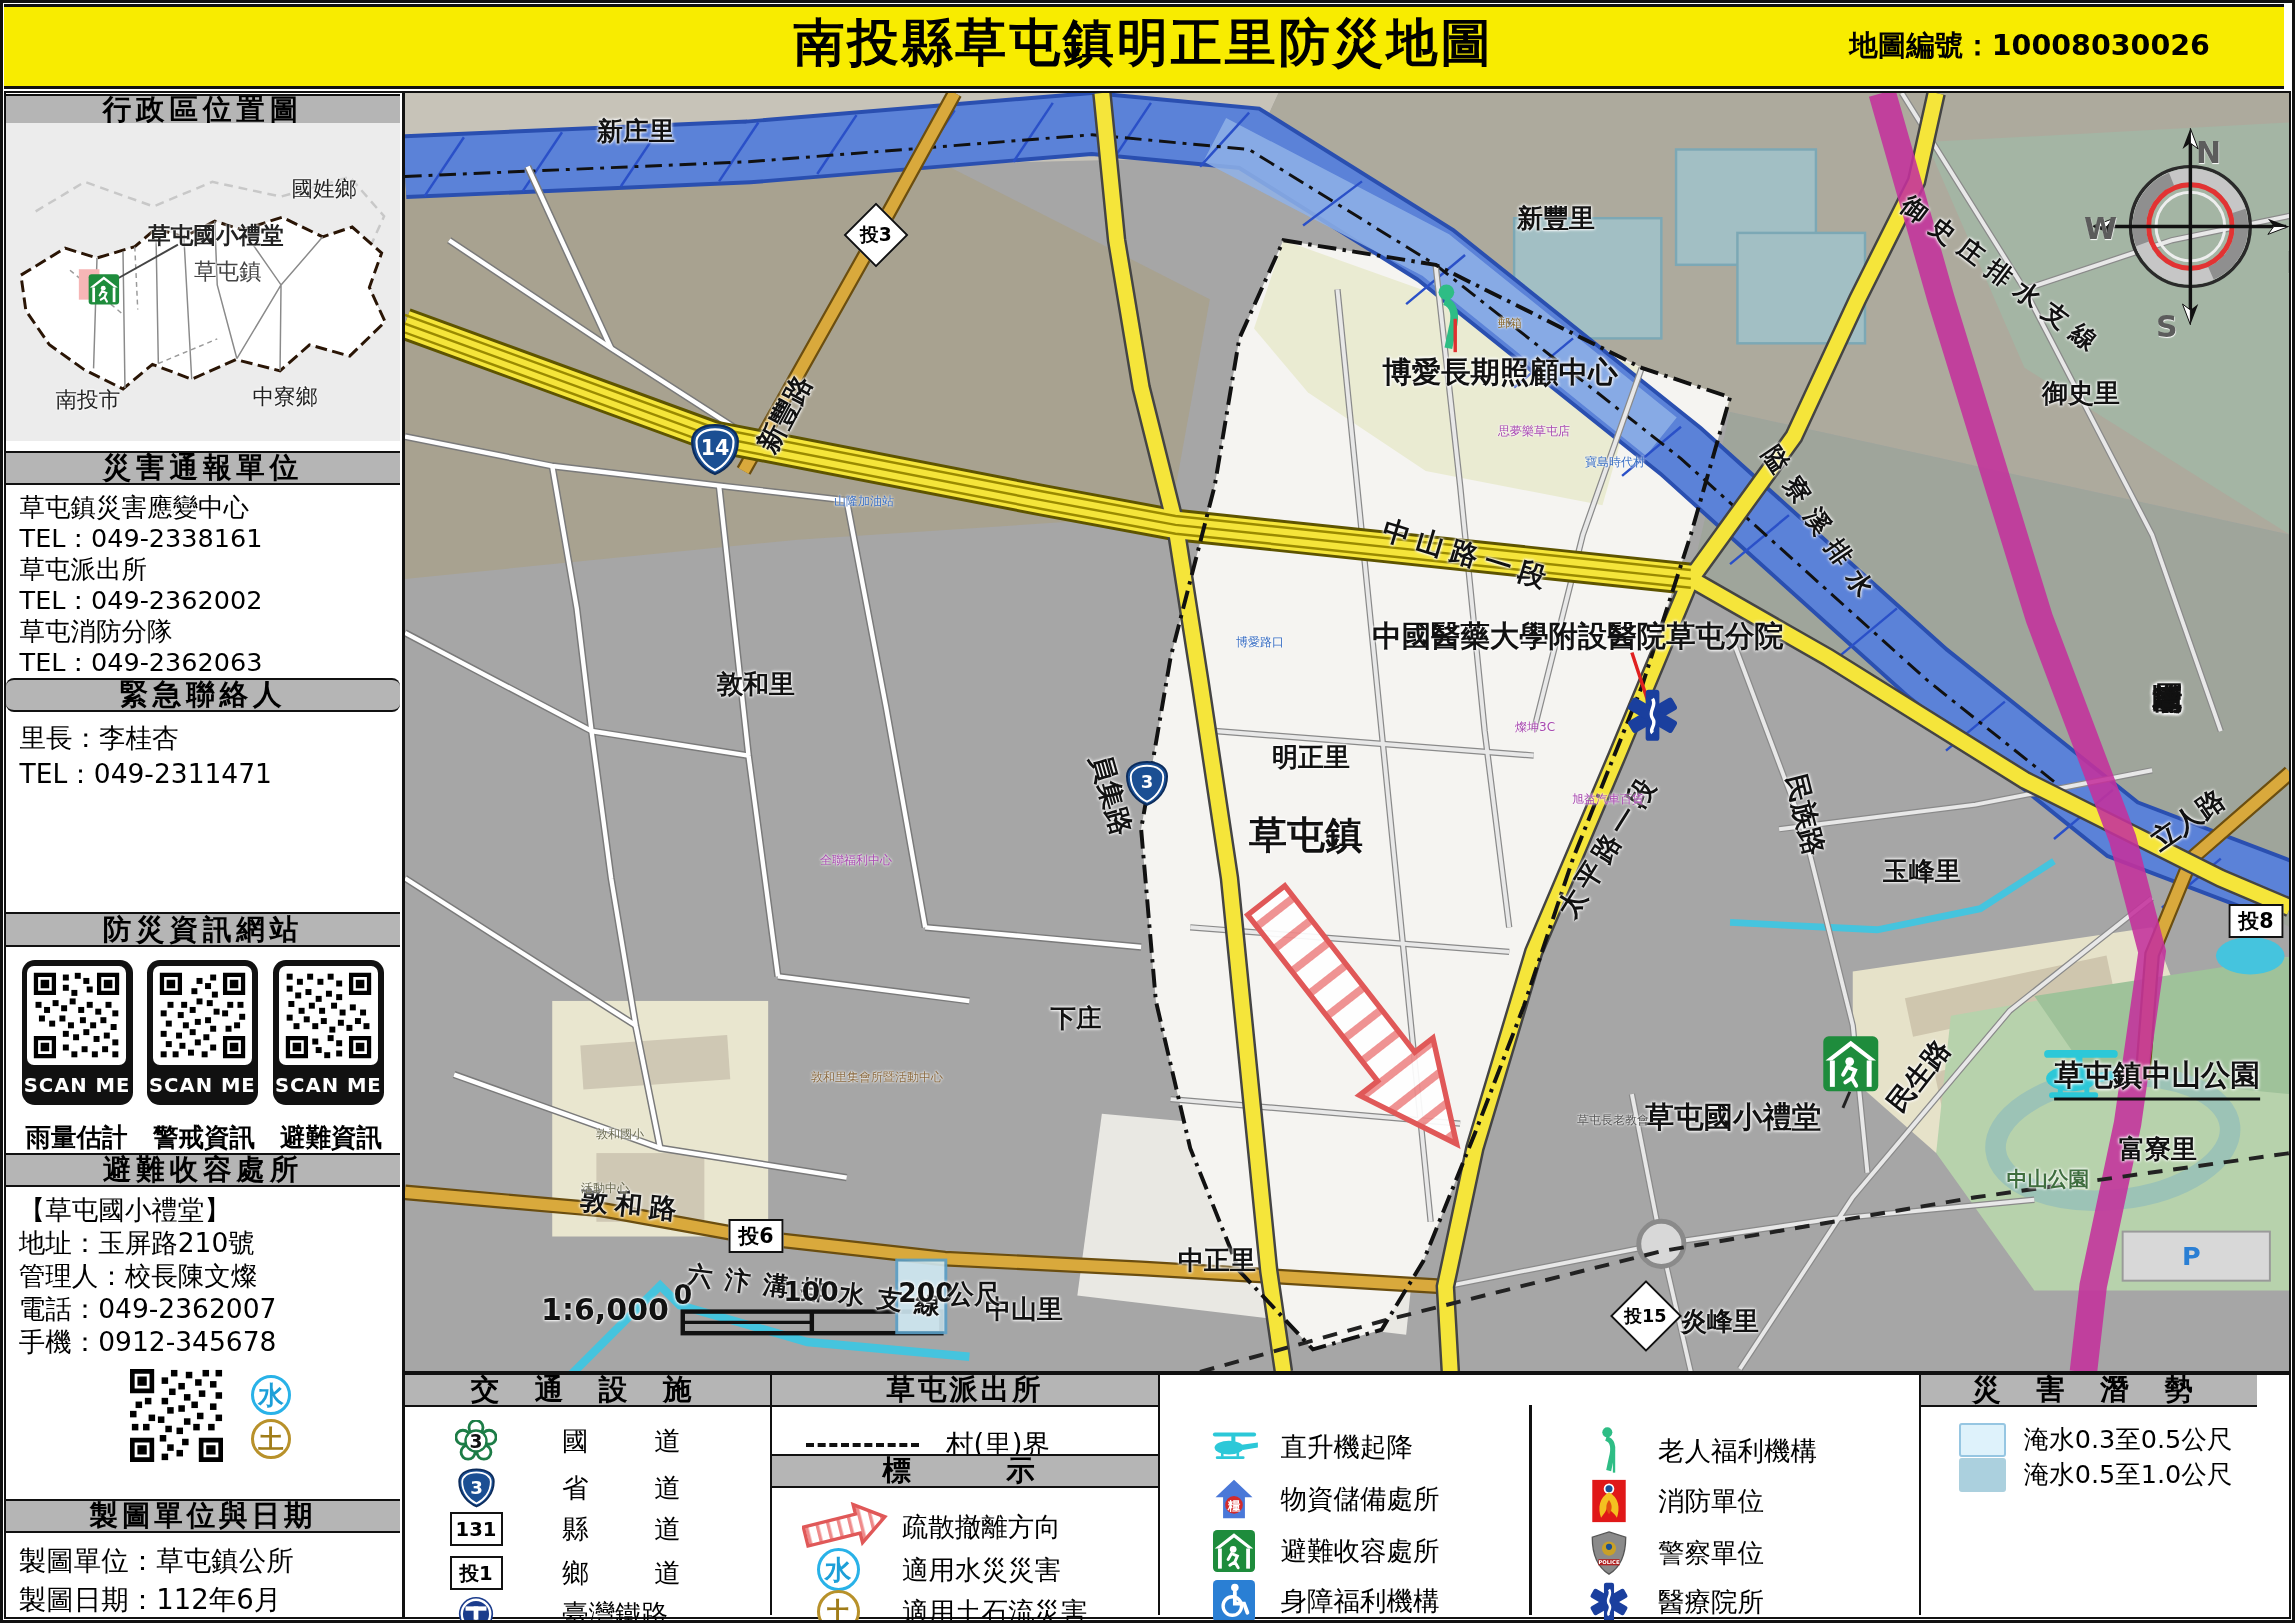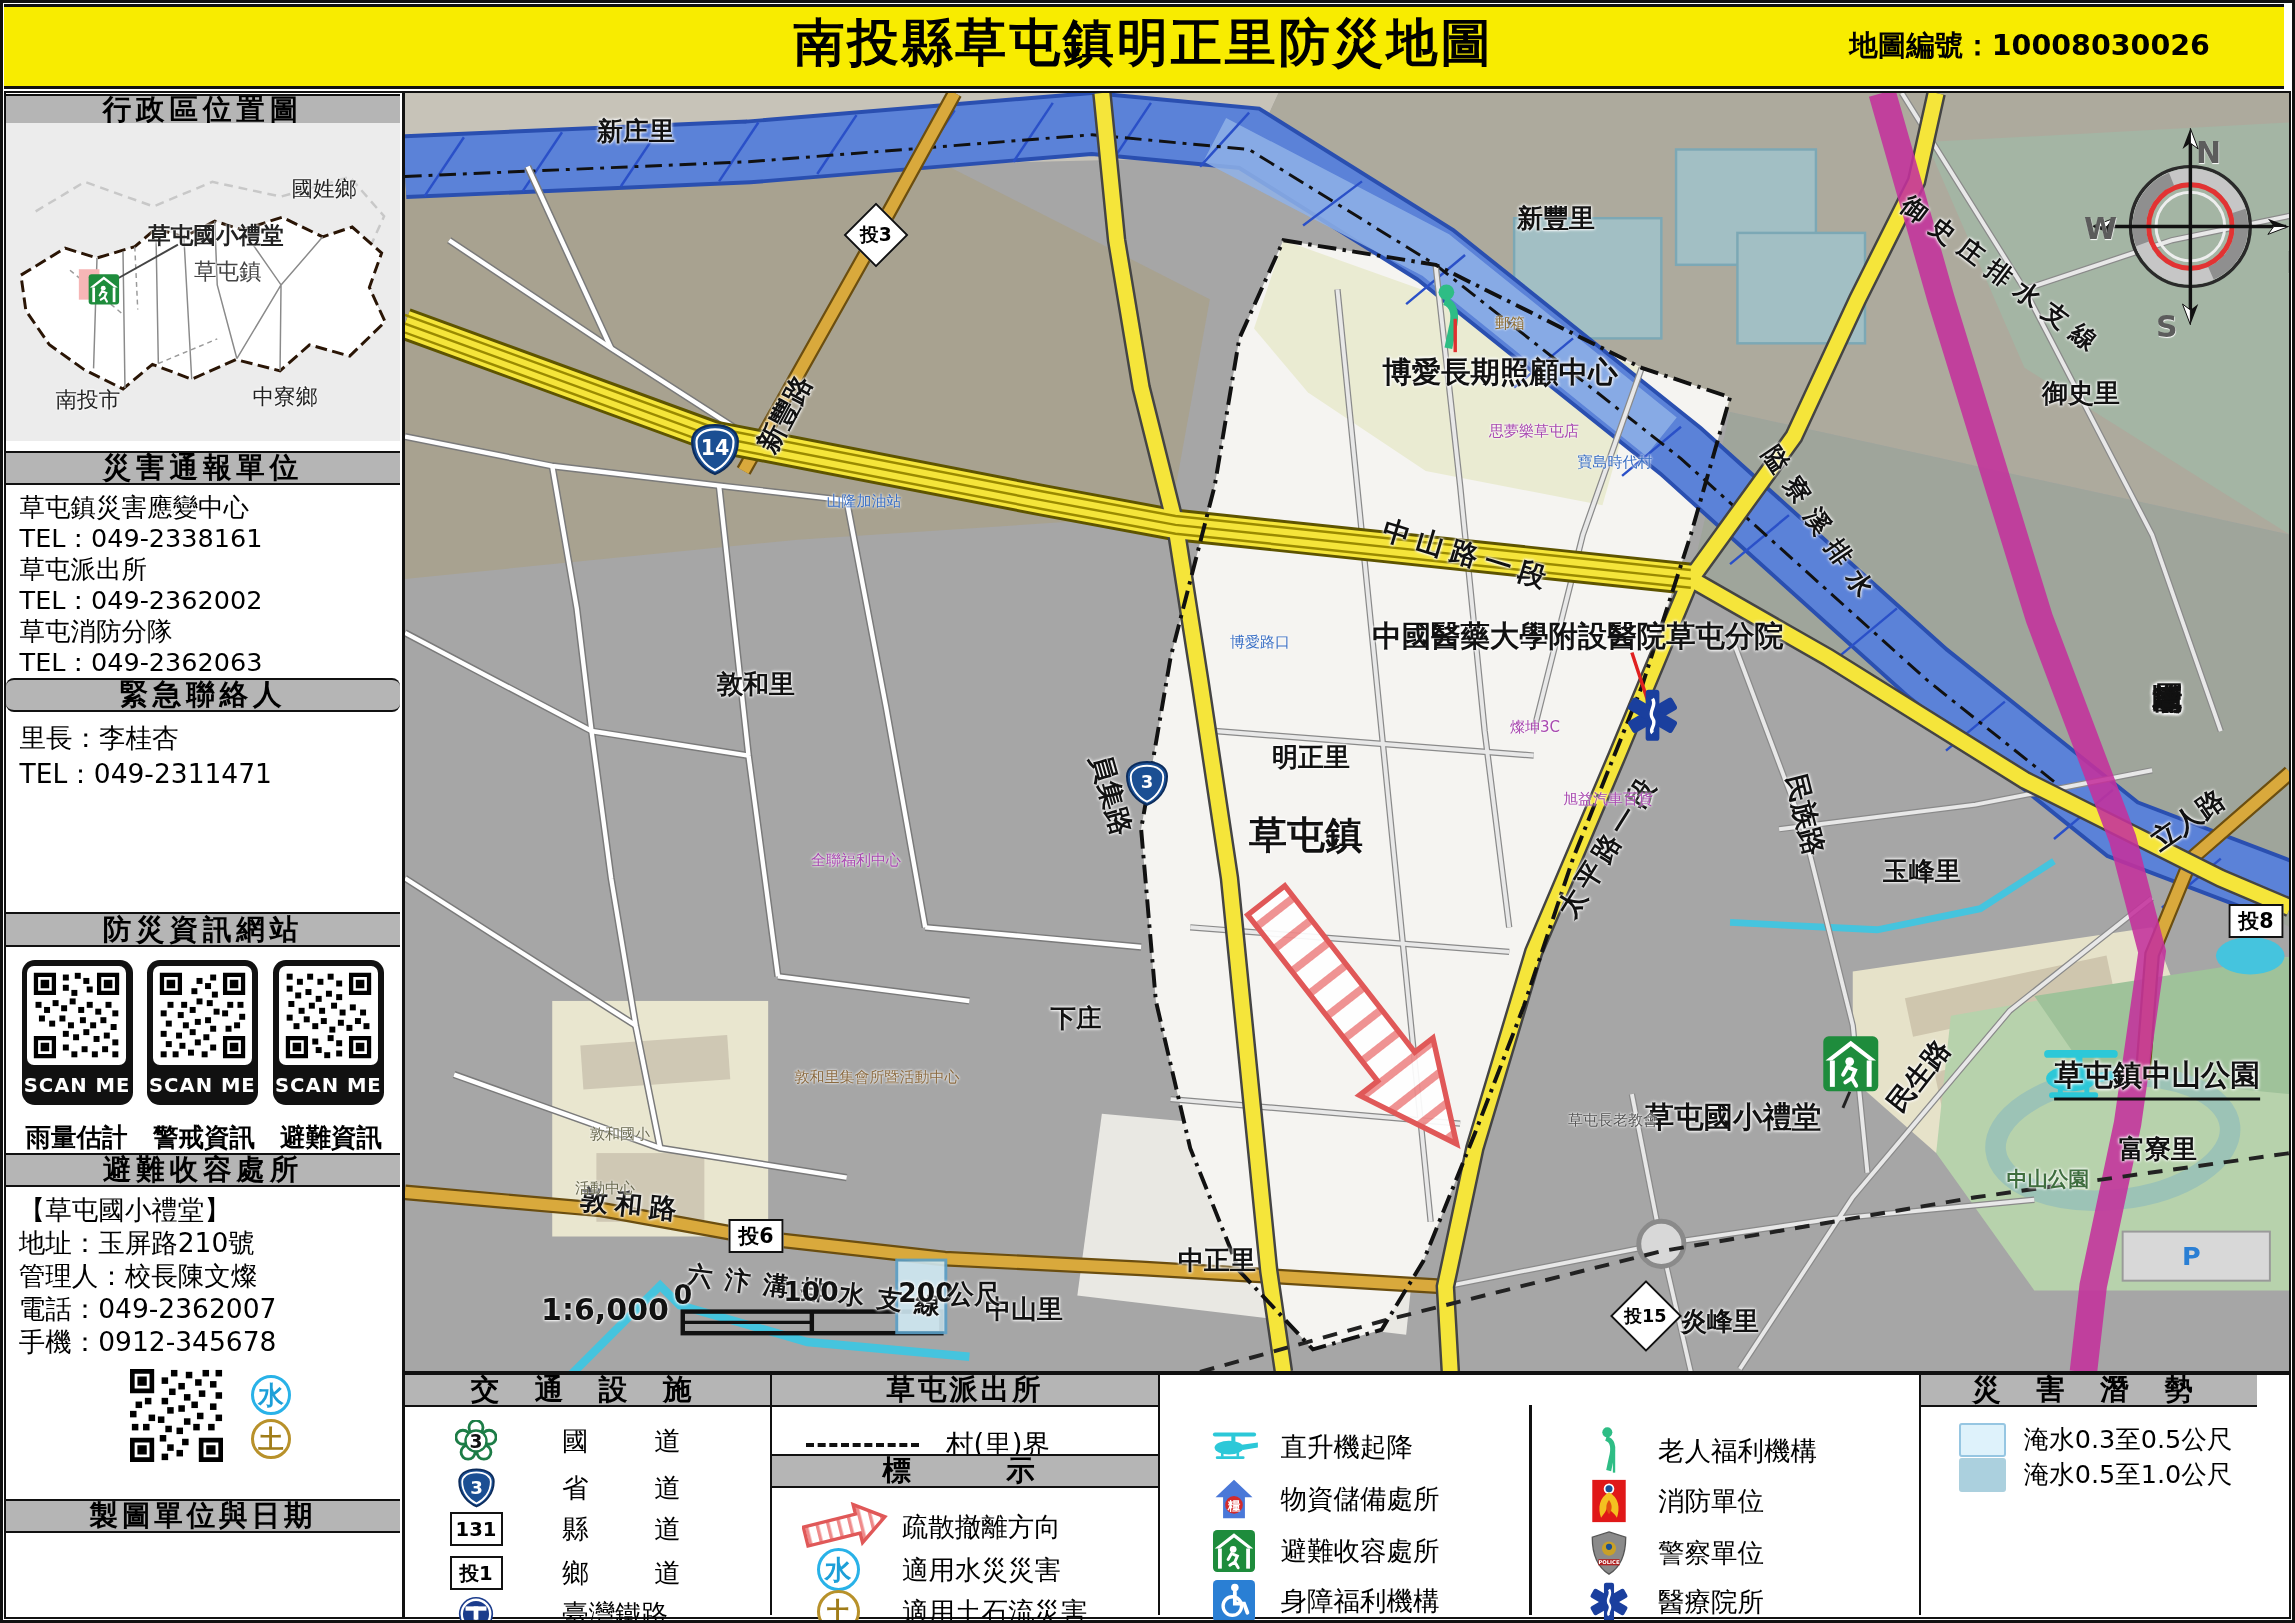--- a/index.html
+++ b/index.html
@@ -44,21 +44,21 @@
   #mapsvg{position:absolute;left:0;top:0;}
   .lbl{position:absolute;white-space:nowrap;color:#111;font-weight:600;
        text-shadow:0 0 3.4px #fff,0 0 3.4px #fff,0 0 2px #fff;}
   .lbl.vil{font-size:26px;}
   .lbl.big{font-size:38px;}
   .lbl.small{font-size:25.5px;}
   .lbl.fac{font-size:29.4px;font-weight:bold;text-shadow:0 0 3.9px #fff,0 0 3.9px #fff,0 0 2.5px #fff;}
   .lbl.road{font-size:27.5px;font-weight:bold;}
   .lbl.drain{font-size:25.5px;font-weight:bold;}
   .lbl.park{font-size:20.6px;color:#3f6e3f;font-weight:600;}
-  .lbl.poi{font-size:15px;font-weight:normal;text-shadow:0 0 2.5px #fff,0 0 2.5px #fff;}
+  .lbl.poi{font-size:12px;font-weight:normal;text-shadow:0 0 2.5px #fff,0 0 2.5px #fff;}
   .lbl.fault{font-size:29.4px;font-weight:bold;writing-mode:vertical-rl;
              text-shadow:0 0 4.4px #fff,0 0 4.4px #fff,0 0 2.9px #fff;}
   .lbl.scalebig{font-size:30px;font-weight:bold;}
   .lbl.tick{font-size:26.5px;font-weight:600;}
   .lbl.underline{border-bottom:3.9px solid #111;padding-bottom:2px;}
   .lbl.compassltr{font-size:30px;font-weight:bold;color:#5c5c5c;text-shadow:0.5px 0.5px 1px #fff;}
 
   .shield{position:absolute;transform:translate(-50%,-50%);}
   .shield .num{position:absolute;left:0;right:0;top:50%;transform:translateY(-56%);
         text-align:center;color:#fff;font-weight:bold;}
@@ -223,20 +223,22 @@
           <use href="#qrpat" transform="rotate(270 50 50)"></use>
         </svg></div>
   <div class="badge water" style="left:245px;top:1282px;">
     <span>水</span>
       </div>
   <div class="badge soil" style="left:245px;top:1326px;">
     <span>土</span>
       </div>
 
   <div class="sechead" style="top:1406px;height:30px;font-size:28.5px;letter-spacing:3.9px;">製圖單位與日期</div>
+  <div class="sbtext" style="left:12.8px;top:1448px;font-size:27.5px;line-height:39px;"><span>製圖單位：草屯鎮公所</span><br>
+       <span>製圖日期：112年6月</span></div>
 </div>
 
 <div id="maparea">
   <svg id="mapsvg" width="1885" height="1279" viewBox="0 0 3841 2606">
     <defs>
       <pattern id="evhatch" patternUnits="userSpaceOnUse" width="58" height="300">
         <rect width="58" height="300" fill="#ffffff"></rect>
         <rect x="22" width="16" height="300" fill="#ef8b8b"></rect>
       </pattern>
     </defs>

